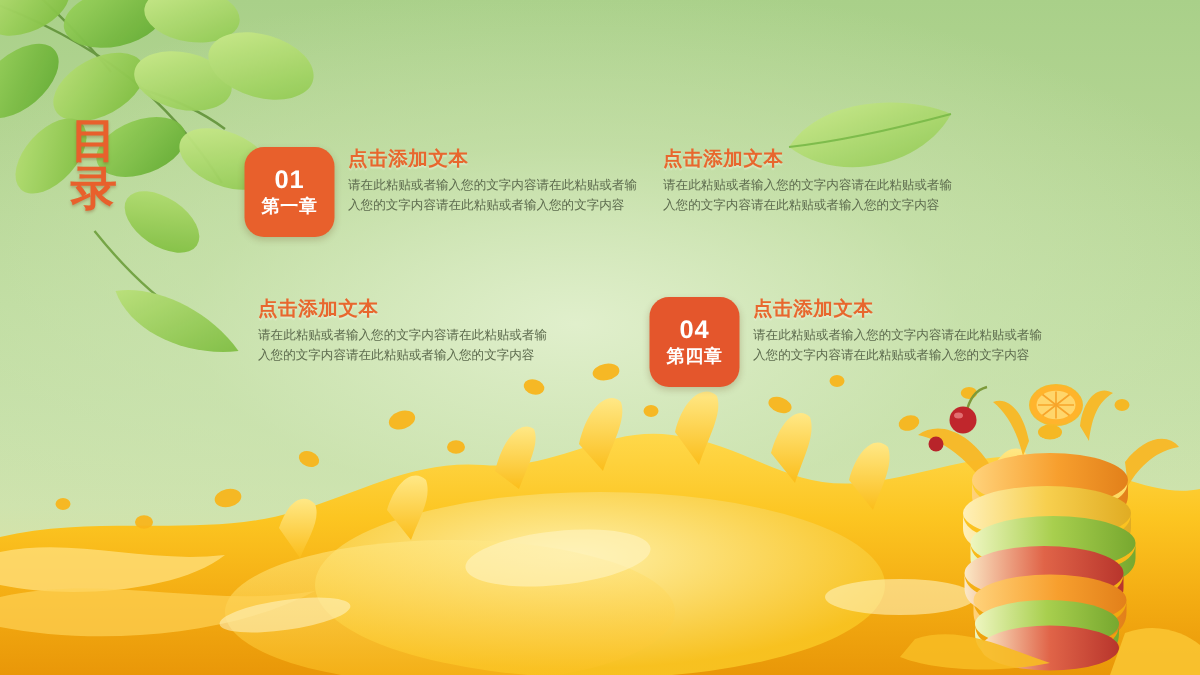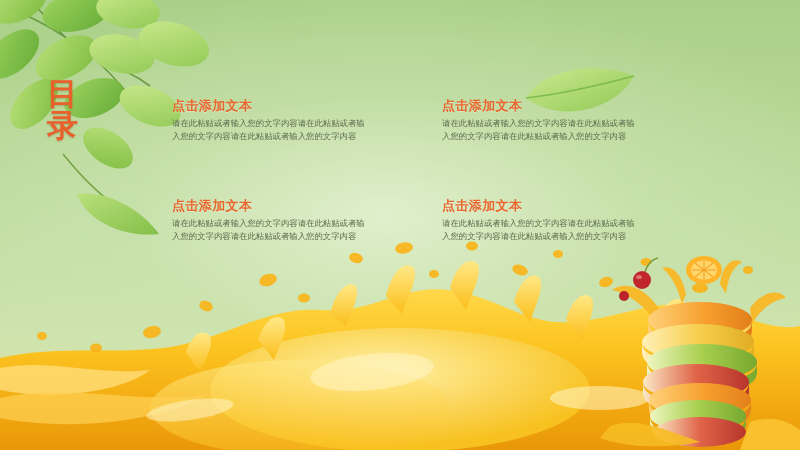--- a/index.html
+++ b/index.html
@@ -147,20 +147,24 @@
   </svg>
 
   <div class="toc-title">
     <span>目</span>
     <span>录</span>
   </div>
 
   <div class="entries">
 
     <div class="entry">
+      <div class="badge" style="background:#e8602c">
+        <div class="num">01</div>
+        <div class="chap">第一章</div>
+      </div>
       <div class="entry-text">
         <div class="entry-head">点击添加文本</div>
         <div class="entry-body">请在此粘贴或者输入您的文字内容请在此粘贴或者输入您的文字内容请在此粘贴或者输入您的文字内容</div>
       </div>
     </div>
 
     <div class="entry">
       <div class="entry-text">
         <div class="entry-head">点击添加文本</div>
         <div class="entry-body">请在此粘贴或者输入您的文字内容请在此粘贴或者输入您的文字内容请在此粘贴或者输入您的文字内容</div>
@@ -168,20 +172,24 @@
     </div>
 
     <div class="entry">
       <div class="entry-text">
         <div class="entry-head">点击添加文本</div>
         <div class="entry-body">请在此粘贴或者输入您的文字内容请在此粘贴或者输入您的文字内容请在此粘贴或者输入您的文字内容</div>
       </div>
     </div>
 
     <div class="entry">
+      <div class="badge" style="background:#e4562c">
+        <div class="num">04</div>
+        <div class="chap">第四章</div>
+      </div>
       <div class="entry-text">
         <div class="entry-head">点击添加文本</div>
         <div class="entry-body">请在此粘贴或者输入您的文字内容请在此粘贴或者输入您的文字内容请在此粘贴或者输入您的文字内容</div>
       </div>
     </div>
 
   </div>
 
   <svg class="splash" viewBox="0 0 800 210" preserveAspectRatio="none">
     <defs>

